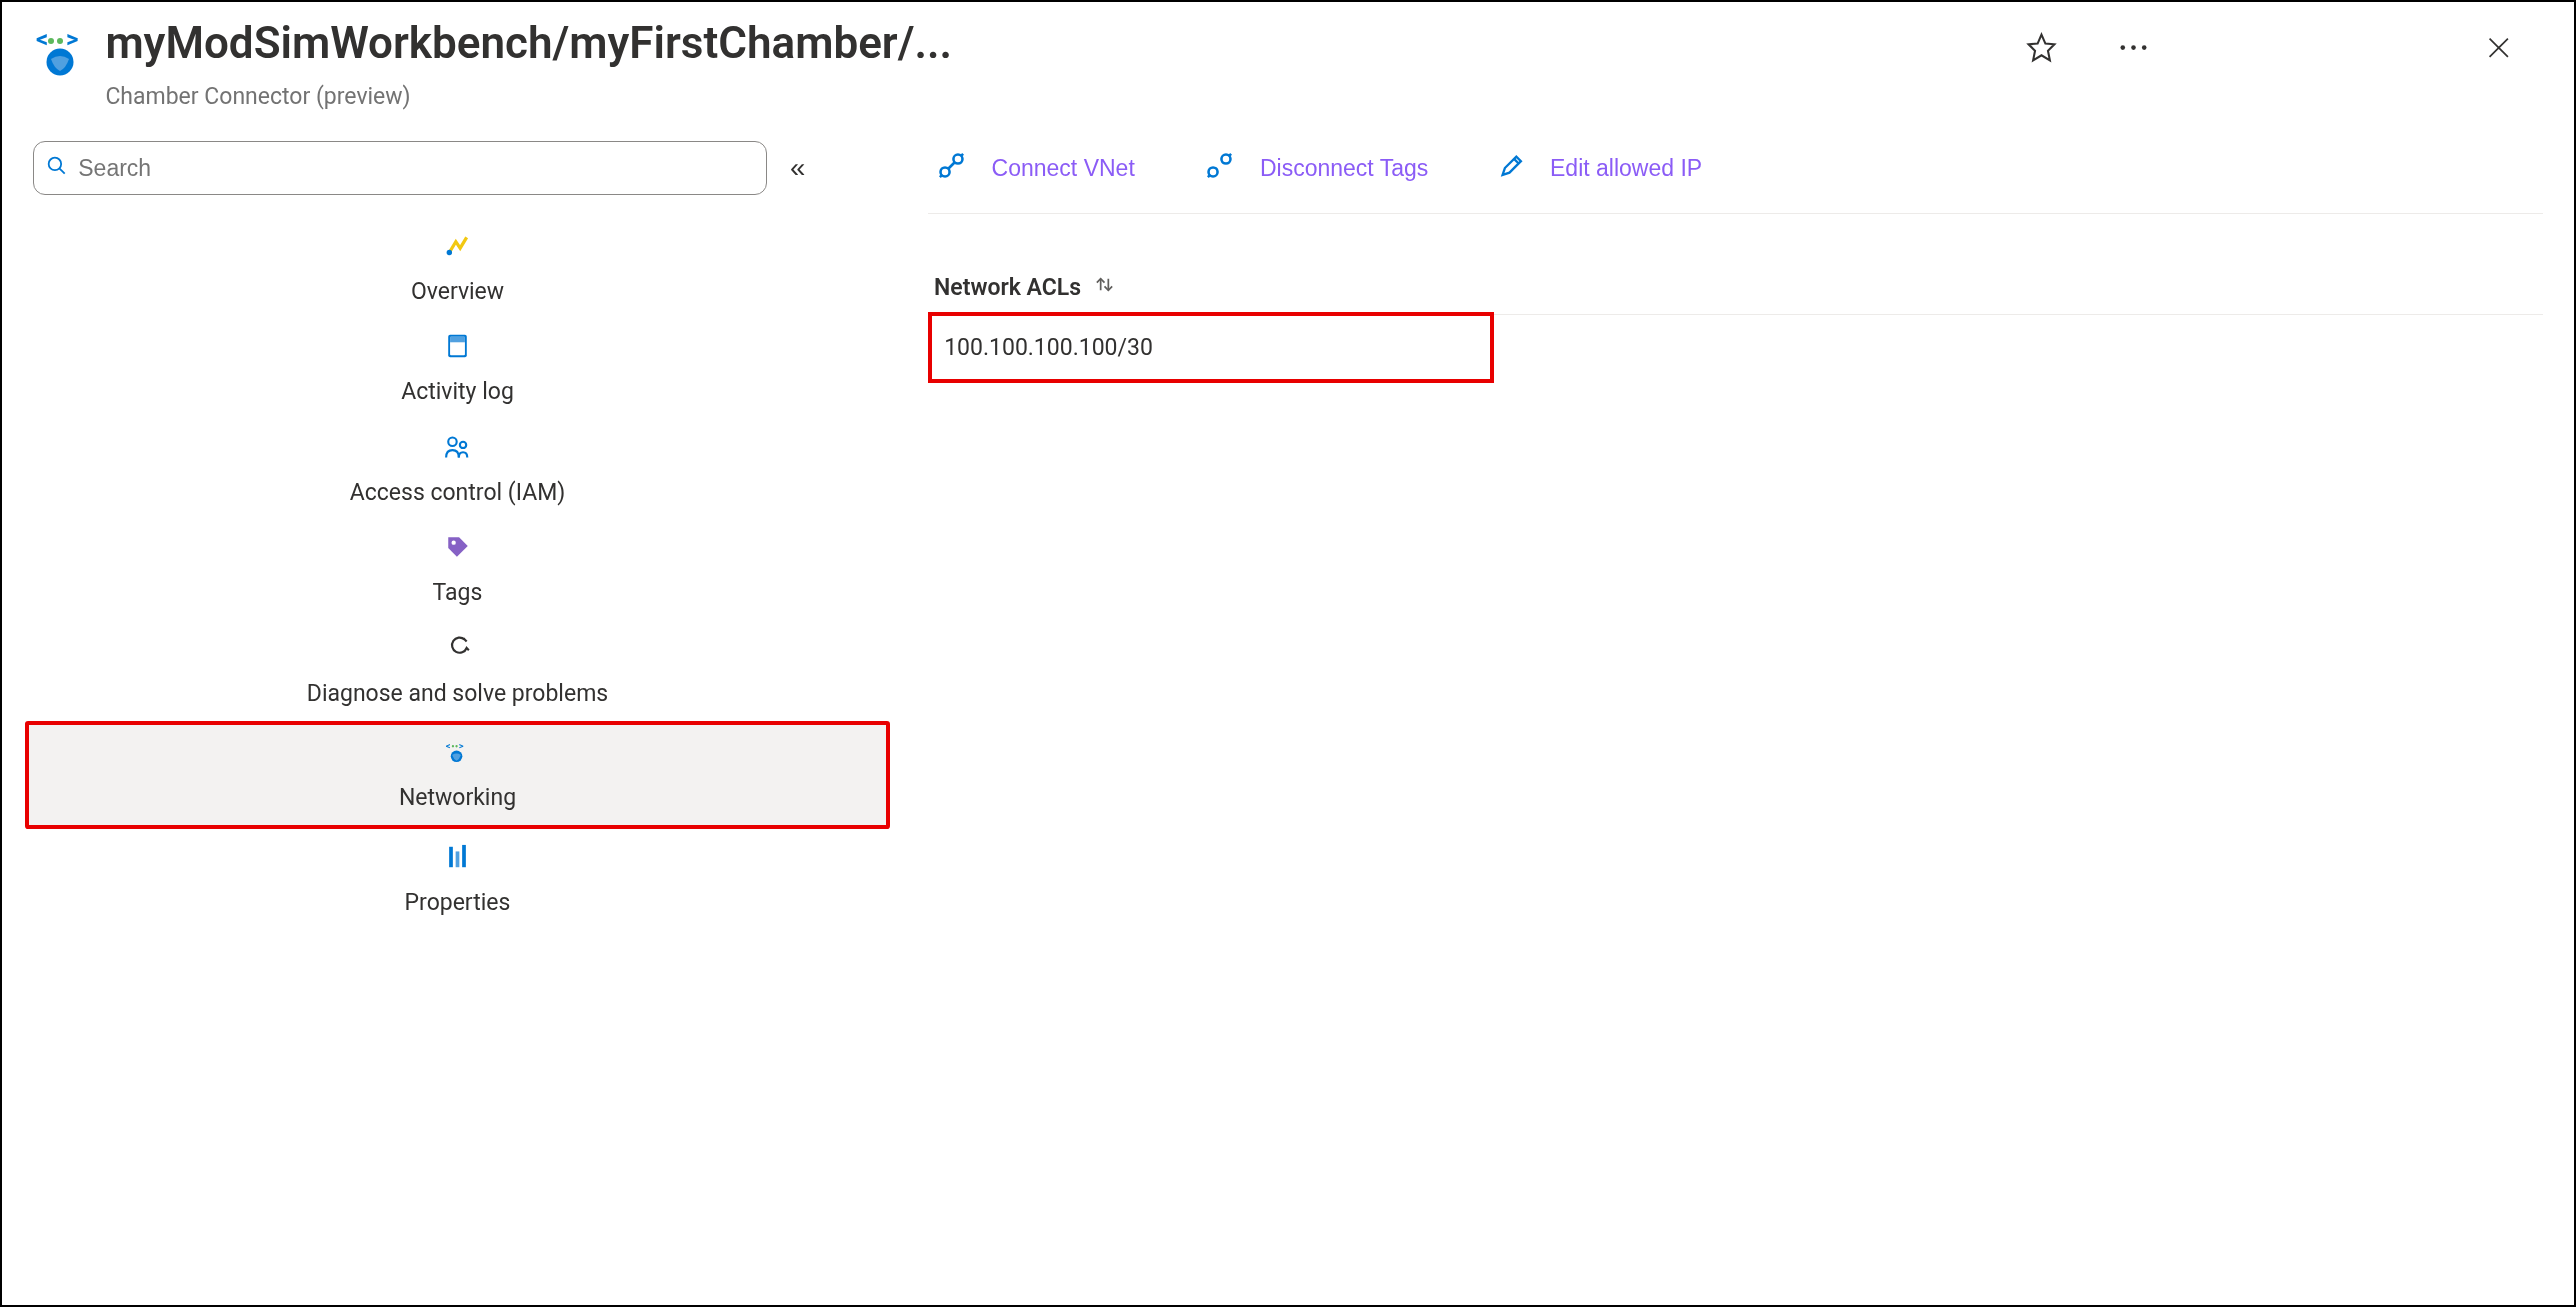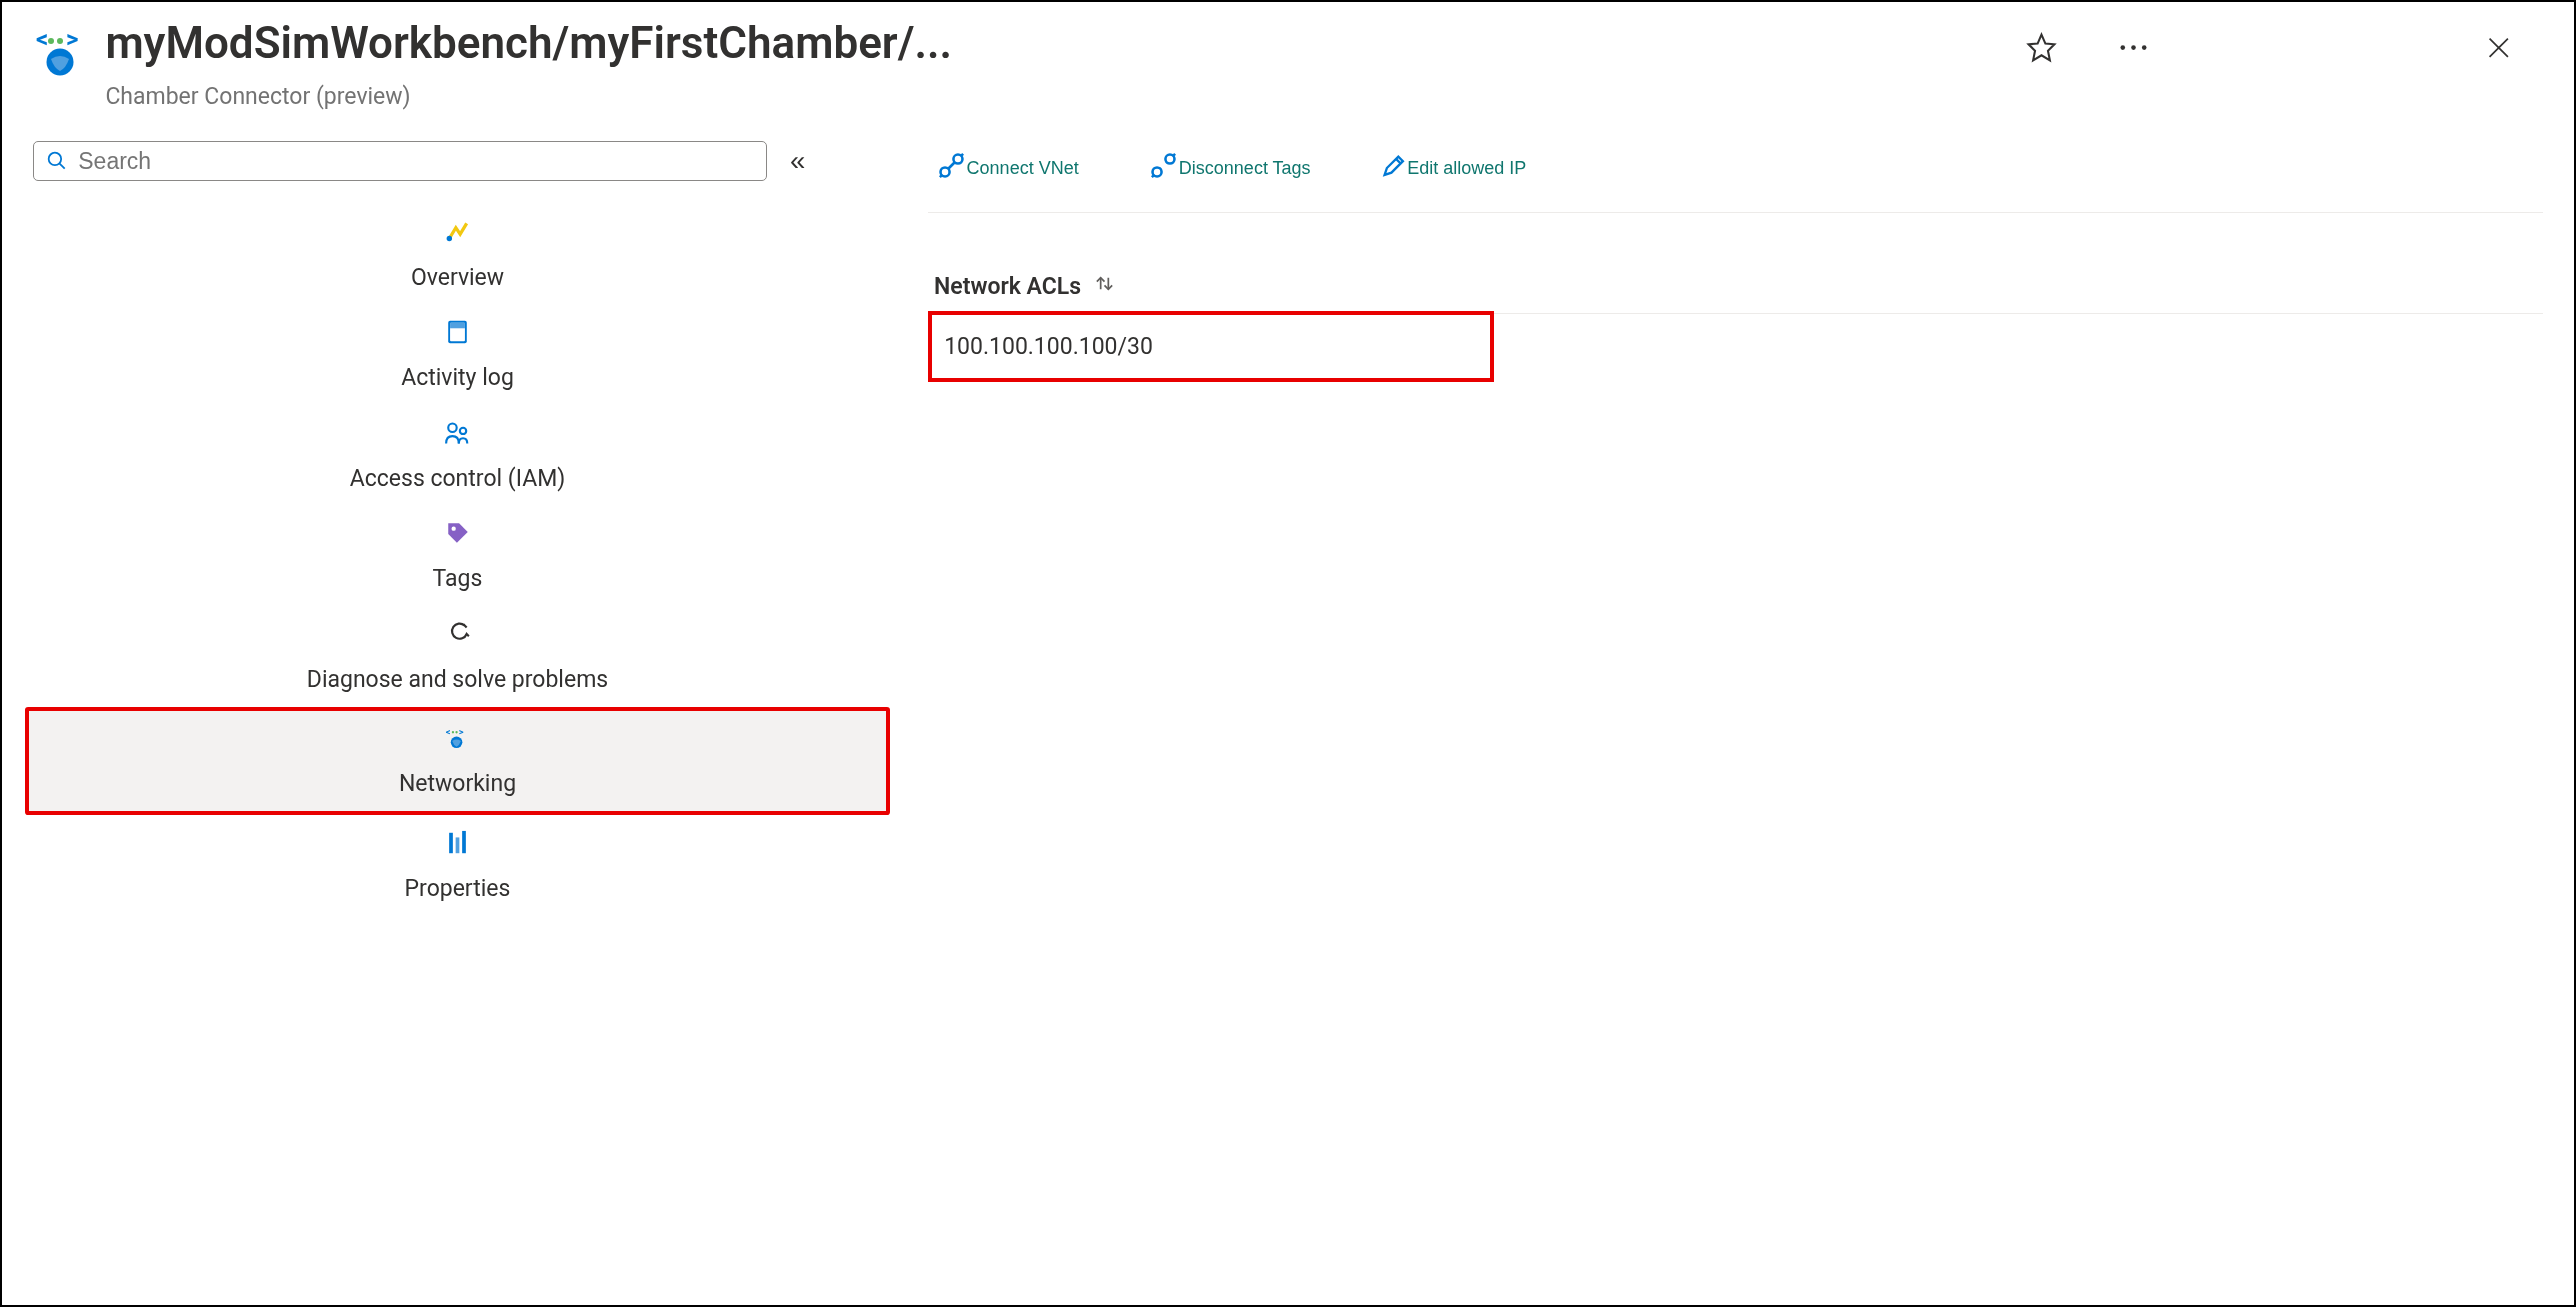--- a/index.html
+++ b/index.html
@@ -71,25 +71,26 @@
     flex-shrink: 0;
   }
   .search-row {
     display: flex;
     align-items: center;
     gap: 23px;
     margin-bottom: 23px;
   }
   .search-box {
     display: flex;
+    align-items: center;
     border: 1.5px solid #8a8886;
-    border-radius: 5px;
+    border-radius: 12px;
     padding: 7.6px 12.2px;
     width: 734px;
-    height: 40px;
+    height: 54px;
   }
   .search-box input {
     border: none;
     outline: none;
     font-size: 23px;
     flex: 1;
     color: #605e5c;
     background: transparent;
   }
   .search-icon {
@@ -145,26 +146,26 @@
     align-items: center;
     gap: 54px;
     border-bottom: 0.8px solid #edebe9;
     padding-bottom: 20px;
     padding-top: 3.1px;
     margin-bottom: 46px;
   }
   .toolbar-btn {
     display: flex;
     align-items: center;
-    gap: 0;
+    gap: 25px;
     background: none;
     border: none;
     cursor: pointer;
-    font-size: 18px;
-    color: #0f766e;
+    font-size: 23px;
+    color: #8b5cf6;
     padding: 6.1px 7.6px;
   }
   .toolbar-btn .tb-icon {
     color: #0078d4;
   }
   .table-header {
     display: flex;
     align-items: center;
     gap: 12.2px;
     font-weight: 600;

